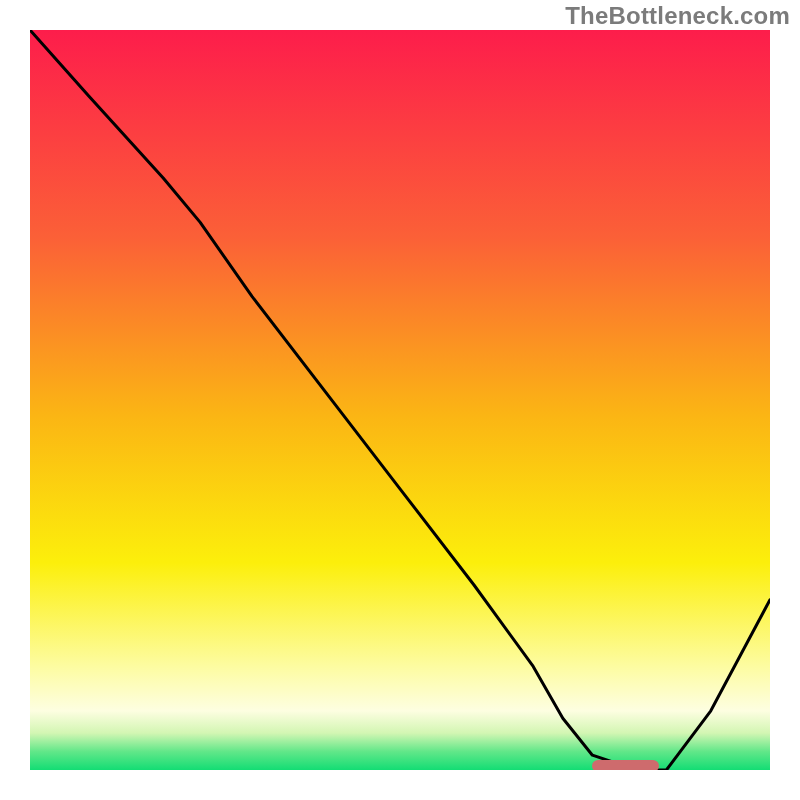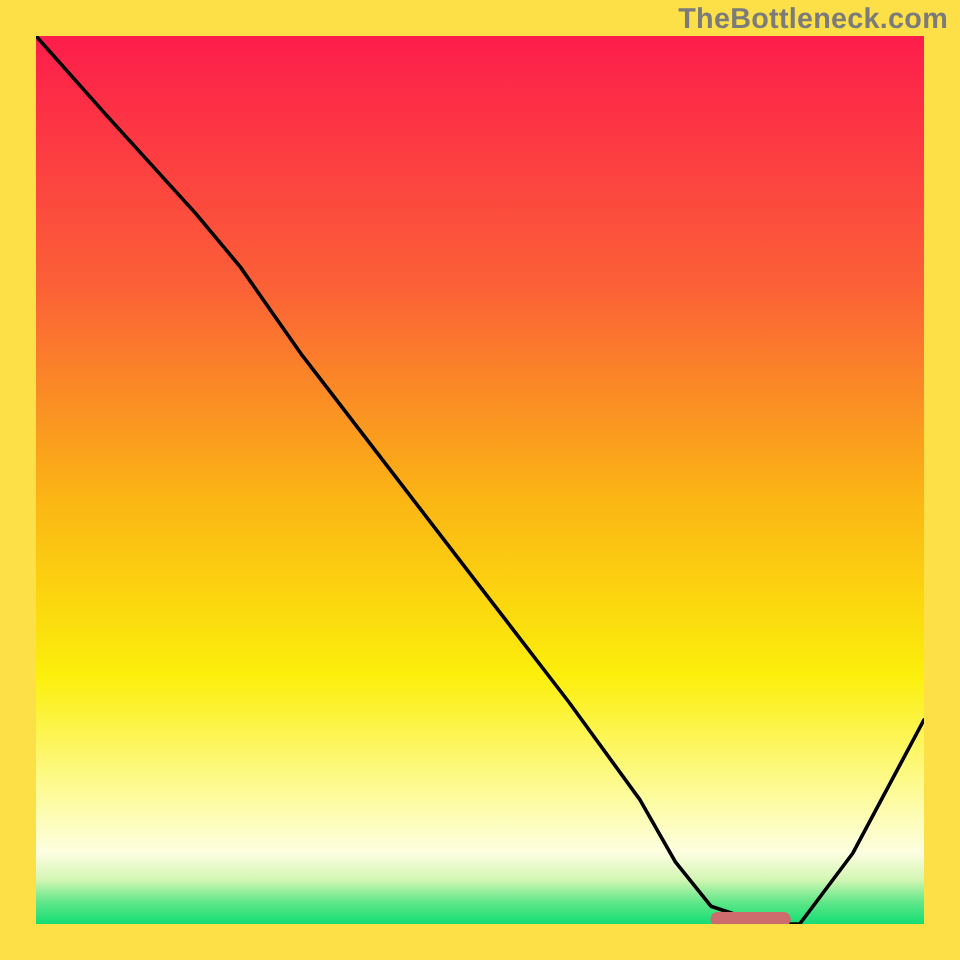--- a/index.html
+++ b/index.html
@@ -8,21 +8,21 @@
     width: 800px;
     height: 800px;
     background: #000;
     overflow: hidden;
     font-family: Arial, Helvetica, sans-serif;
   }
   .frame {
     position: relative;
     width: 800px;
     height: 800px;
-    background: #fde047;
+    background: #ffffff;
   }
   .plot-area {
     position: absolute;
     left: 30px;
     top: 30px;
     width: 740px;
     height: 740px;
     overflow: hidden;
   }
   .gradient-bg {

